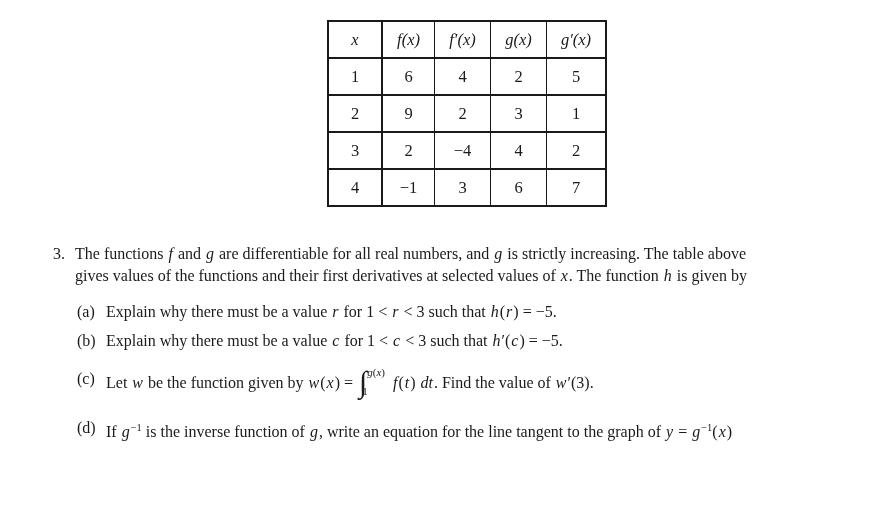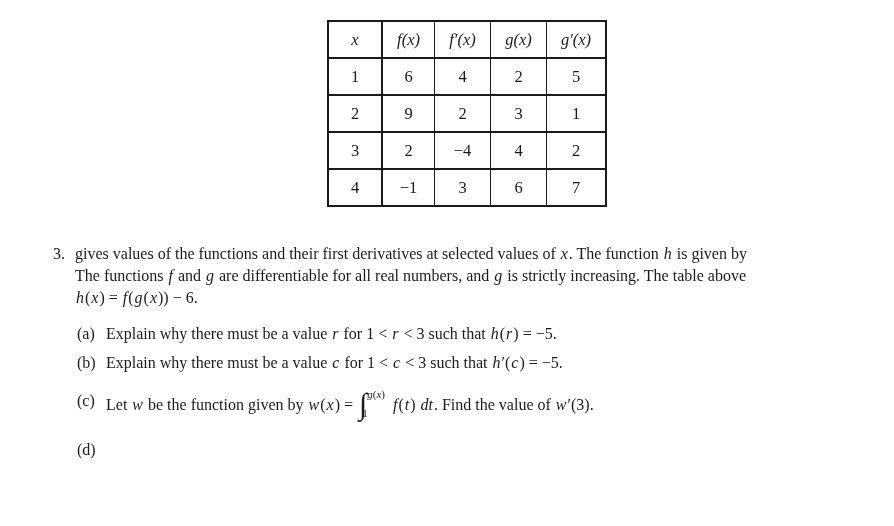--- a/index.html
+++ b/index.html
@@ -137,23 +137,22 @@
         <td class="c4">7</td>
       </tr>
     </tbody>
   </table>
 
   <div class="problem">
 
     <div class="prow">
       <span class="pnum">3.</span>
       <div class="ptext">
+        <div class="line">The functions <span class="seg-i">f</span> and <span class="seg-i">g</span> are differentiable for all real numbers, and <span class="seg-i">g</span> is strictly increasing. The table above</div>
         <div class="line">gives values of the functions and their first derivatives at selected values of <span class="seg-i">x</span>. The function <span class="seg-i">h</span> is given by</div>
-        <div class="line">The functions <span class="seg-i">f</span> and <span class="seg-i">g</span> are differentiable for all real numbers, and <span class="seg-i">g</span> is strictly increasing. The table above</div>
-        <div class="line"><span class="seg-i">h</span>(<span class="seg-i">x</span>) = <span class="seg-i">f</span>(<span class="seg-i">g</span>(<span class="seg-i">x</span>)) − 6.</div>
       </div>
     </div>
 
     <div class="part part-a">
       <span class="plabel">(a)</span>
       <div class="ptext">
         <div class="line">Explain why there must be a value <span class="seg-i">r</span> for 1 &lt; <span class="seg-i">r</span> &lt; 3 such that <span class="seg-i">h</span>(<span class="seg-i">r</span>) = −5.</div>
       </div>
     </div>
 
@@ -173,17 +172,18 @@
                 <span class="int-top"><span class="seg-i">g</span>(<span class="seg-i">x</span>)</span>
                 <span class="int-bot">1</span>
               </span>
             </span> <span class="seg-i">f</span>(<span class="seg-i">t</span>) <span class="seg-i">dt</span>. Find the value of <span class="seg-i">w′</span>(3).</div>
       </div>
     </div>
 
     <div class="part part-d">
       <span class="plabel">(d)</span>
       <div class="ptext">
+        <div class="line">If <span class="seg-i">g</span><span class="seg-sup">−1</span> is the inverse function of <span class="seg-i">g</span>, write an equation for the line tangent to the graph of <span class="seg-i">y</span> = <span class="seg-i">g</span><span class="seg-sup">−1</span>(<span class="seg-i">x</span>)</div>
       </div>
     </div>
 
   </div>
 </div>
 
 </body></html>

